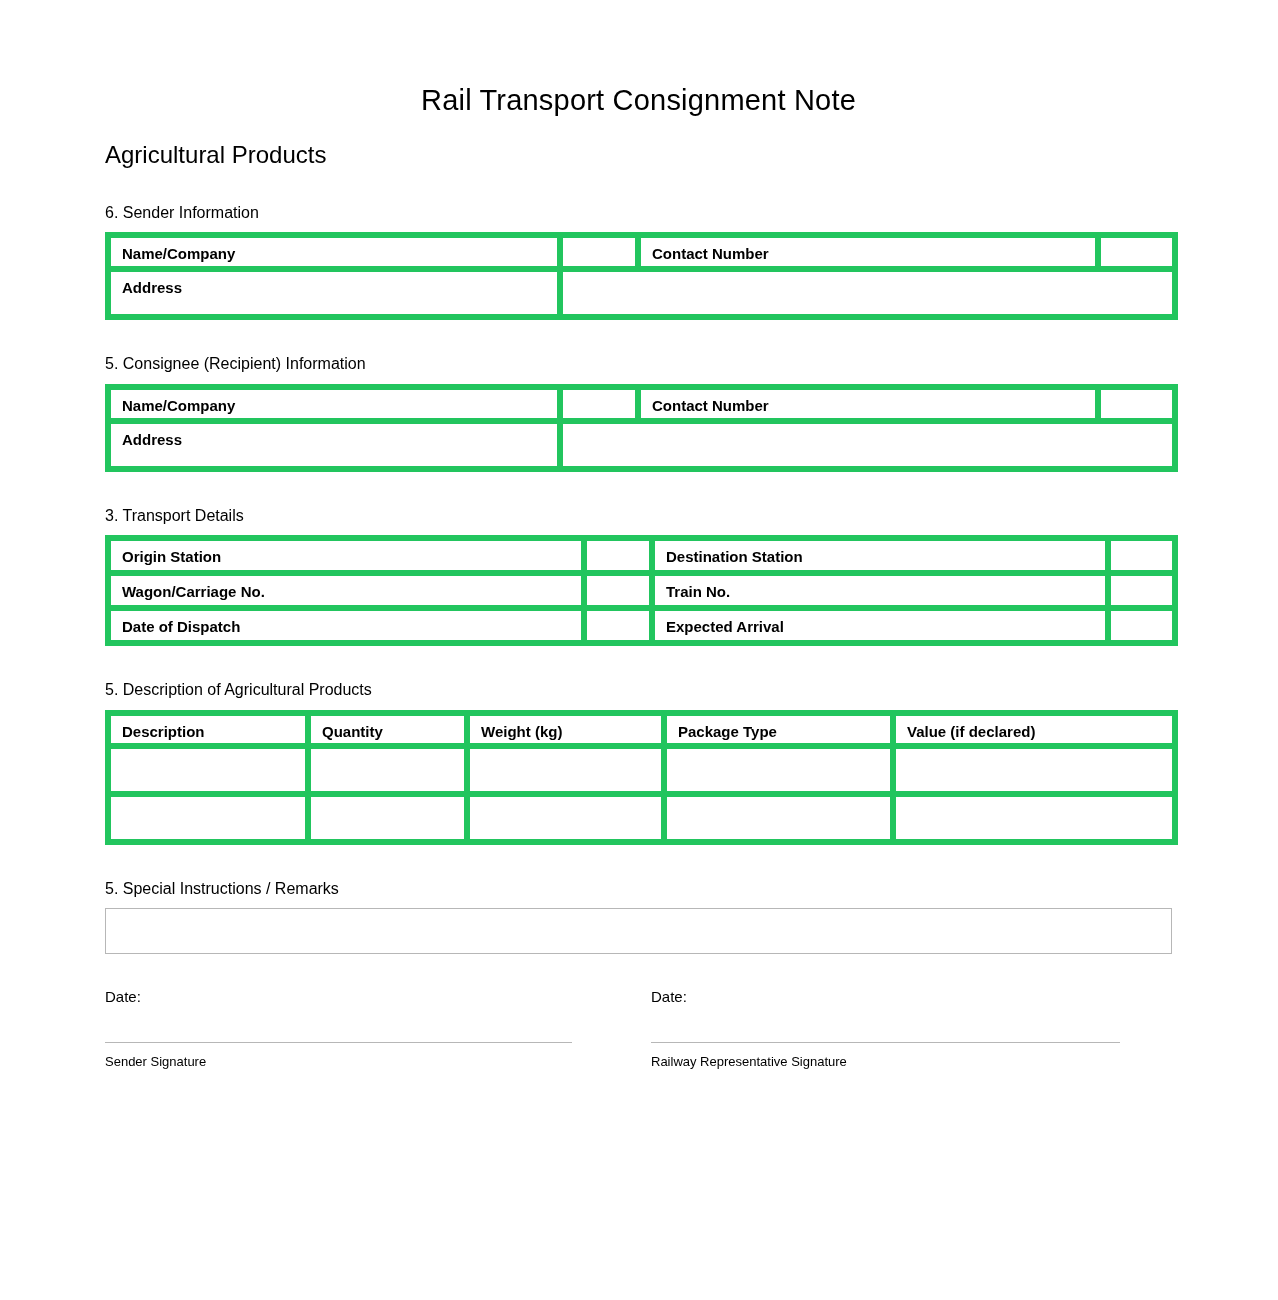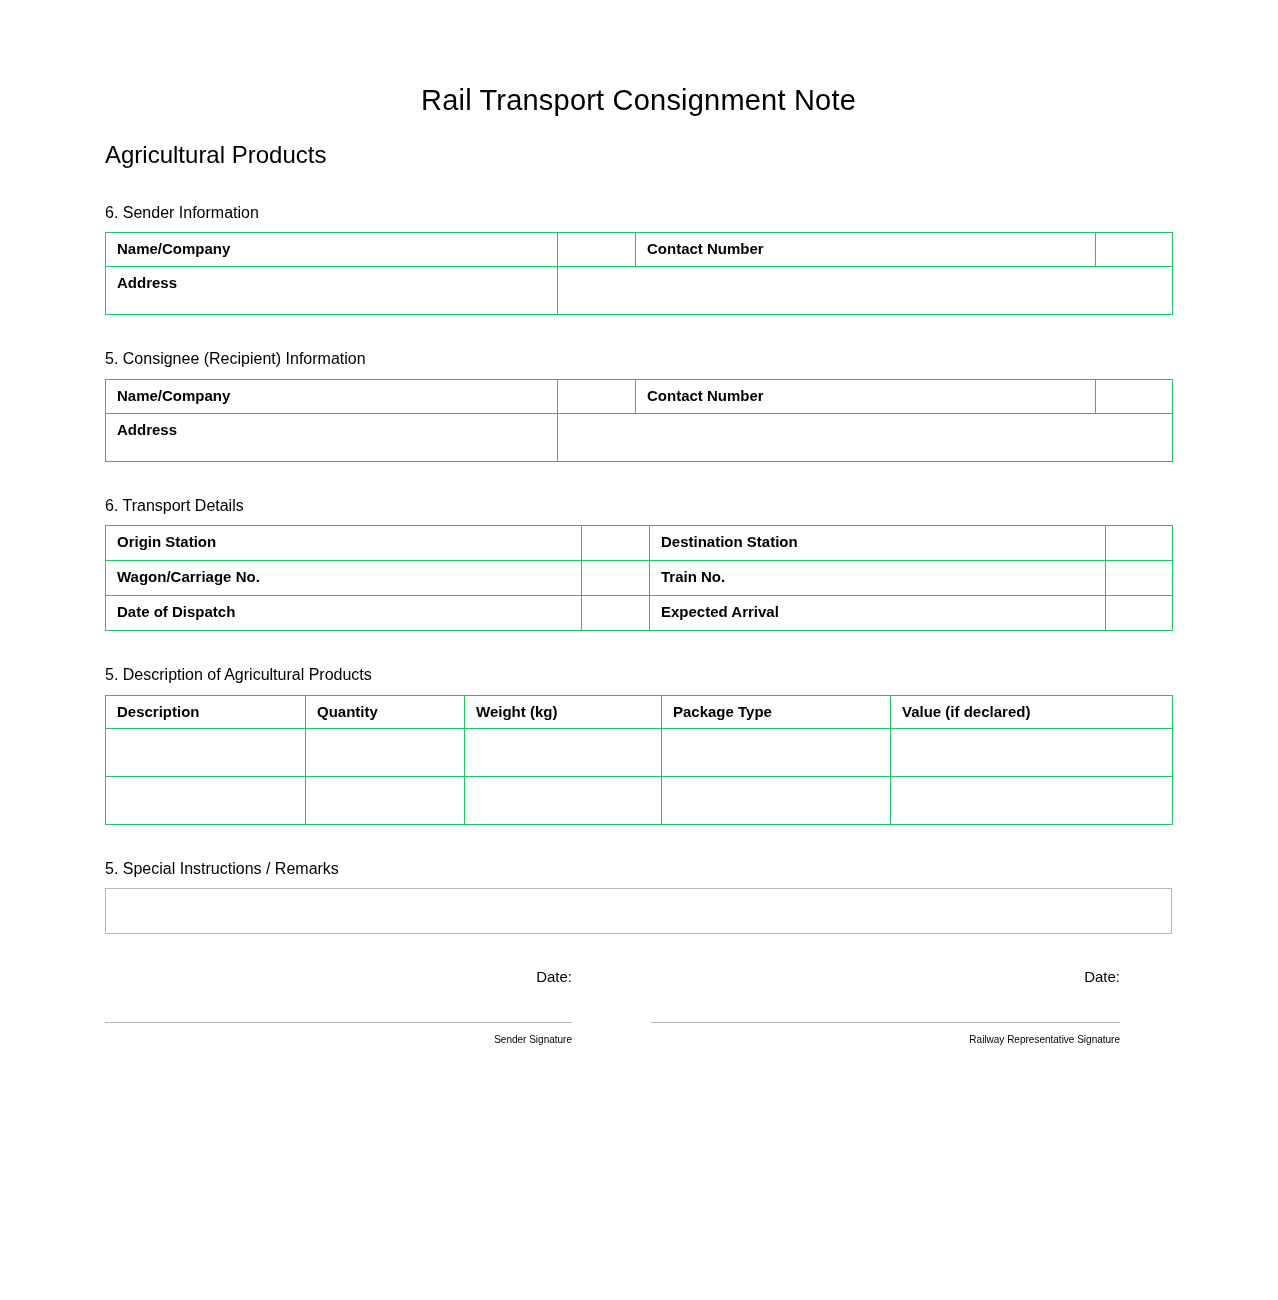--- a/index.html
+++ b/index.html
@@ -21,21 +21,21 @@
     font-size: 24px; font-weight: 400; margin: 24px 0 0 0; line-height: 1.15;
   }
   h3.section-heading {
     font-size: 16px; font-weight: 400; margin: 35px 0 10px 0; line-height: 1.15;
   }
 
   table.form-table {
     border-collapse: collapse; table-layout: fixed; width: 1067px;
   }
   table.form-table td, table.form-table th {
-    border: 1px solid #22c55e;
+    border: 6px solid #22c55e;
     padding: 7px 11px 0 11px;
     vertical-align: top;
     font-size: 15px;
     text-align: left;
     line-height: 1.2;
     overflow: hidden;
   }
   .bold-label { font-weight: 700; }
   th { font-weight: 700; }
 
@@ -44,30 +44,30 @@
   tr.r35 { height: 35px; }
   tr.r33 { height: 33px; }
 
   .remarks-box {
     width: 1067px; height: 46px;
     border: 1px solid #b7b7b7;
     margin-top: 0;
   }
 
   .signature-area {
-    display: flex; margin-top: 34px; text-align: right;
+    display: flex; margin-top: 34px;
   }
   .sig-col-left  { width: 467px; }
   .sig-col-right { width: 469px; margin-left: 79px; }
   .date-label { font-size: 15px; line-height: 1.2; }
   .sig-line {
     border-top: 1px solid #b7b7b7;
     margin-top: 36px; height: 0;
   }
-  .sig-label { font-size: 10px; margin-top: 11px; line-height: 1.2; margin-left: 48px; }
+  .sig-label { font-size: 13px; margin-top: 11px; line-height: 1.2; }
 </style>
 </head>
 <body>
 
 <div class="page">
 
   <h1 class="doc-title">Rail Transport Consignment Note</h1>
   <h2 class="doc-subtitle">Agricultural Products</h2>
 
   <h3 class="section-heading">6. Sender Information</h3>
@@ -107,21 +107,21 @@
       <td class="bold-label">Contact Number</td>
       <td></td>
     </tr>
     <tr class="r48">
       <td class="bold-label">Address</td>
       <td colspan="3"></td>
     </tr>
   </tbody>
     </table>
 
-  <h3 class="section-heading">6. Transport Details</h3>
+  <h3 class="section-heading">3. Transport Details</h3>
   <table class="form-table">
     <colgroup>
         <col style="width:476px">
         <col style="width:68px">
         <col style="width:456px">
         <col style="width:67px">
       </colgroup>
     <tbody>
         <tr class="r35">
       <td class="bold-label">Origin Station</td>

